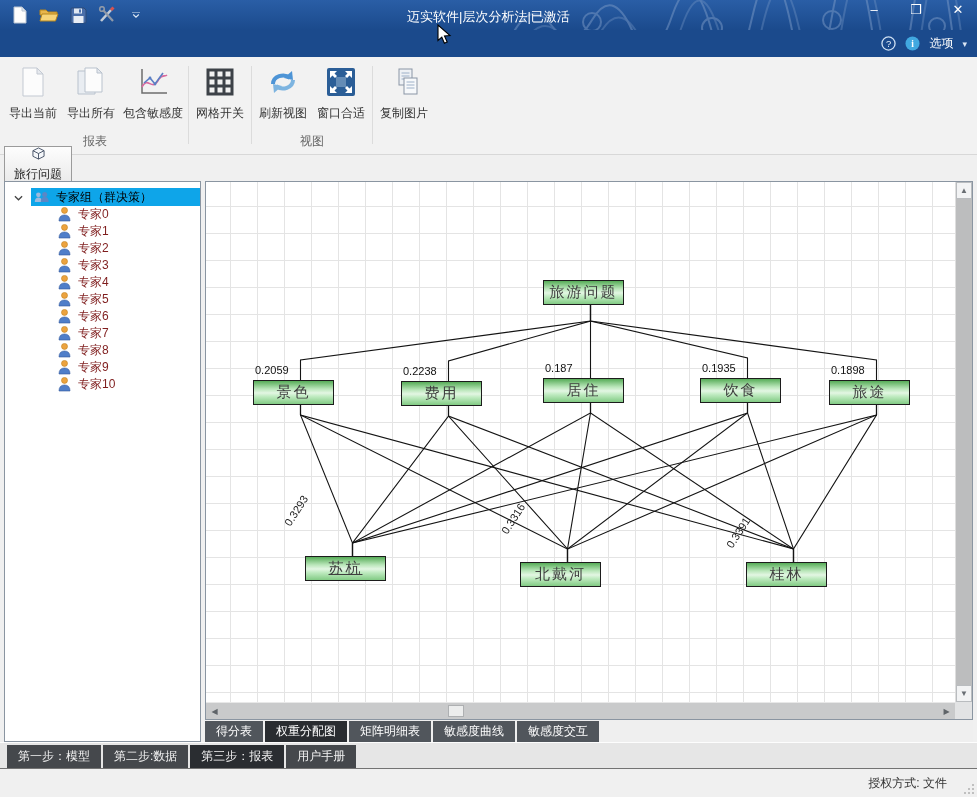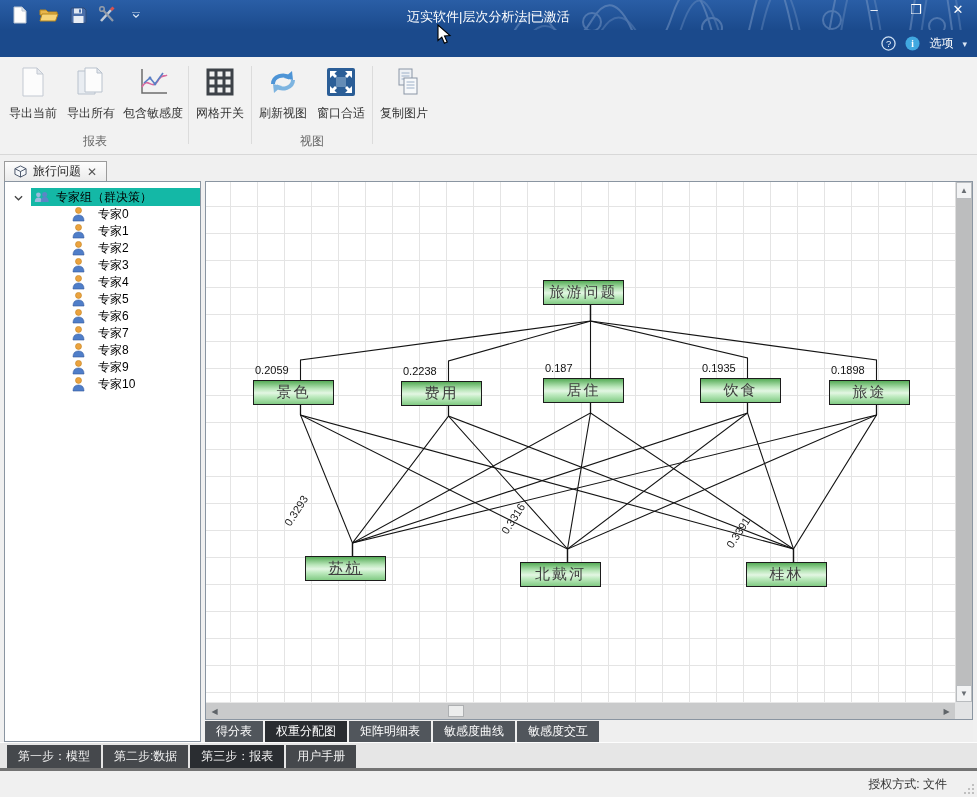--- a/index.html
+++ b/index.html
@@ -28,30 +28,30 @@
   .ribbon{height:98px;background:#f2f2f2;border-bottom:1px solid #d8d8d8;display:flex;align-items:stretch;padding:3px 2px 0 4px;}
   .rsection{display:flex;flex-direction:column;}
   .rbuttons{display:flex;flex:1;align-items:flex-start;}
   .rbtn{min-width:58px;padding:6px 3px 0;display:flex;flex-direction:column;align-items:center;gap:7px;font-size:12px;color:#333;cursor:default;}
   .rbtn .icn{height:32px;display:flex;align-items:center;justify-content:center;}
   .rlabel{text-align:center;font-size:12px;color:#666;padding:2px 0 4px;}
   .rsep{width:1px;background:#dcdcdc;margin:6px 2px 10px;}
 
   
   .doctabs{height:26px;background:#f0f0f0;display:flex;align-items:flex-end;padding-left:4px;}
-  .doctab{height:20px;background:linear-gradient(#fdfdfd,#ebebeb);border:1px solid #9b9b9b;border-bottom:none;display:flex;align-items:center;gap:6px;padding:0 9px;font-size:12px;color:#222;}
+  .doctab{height:35px;background:linear-gradient(#fdfdfd,#ebebeb);border:1px solid #9b9b9b;border-bottom:none;display:flex;align-items:center;gap:6px;padding:0 9px;font-size:12px;color:#222;flex-direction:column;}
   .doctab-close{color:#555;font-size:12px;cursor:default;}
 
   
   .main{display:flex;height:561px;padding:0 4px;gap:4px;background:#f0f0f0;}
   .tree{width:197px;background:#fff;border:1px solid #8a95a1;font-size:12px;padding-top:6px;overflow:hidden;}
   .troot{display:flex;align-items:center;height:18px;}
   .tchev{width:26px;text-align:center;color:#444;flex:none;}
-  .troot-body{flex:1;background:#14b8a6;display:flex;align-items:center;gap:5px;height:18px;padding-left:2px;}
-  .trow{display:flex;align-items:center;height:17px;padding-left:67px;gap:13px;color:#000000;}
+  .troot-body{flex:1;background:#0ea5e9;display:flex;align-items:center;gap:5px;height:18px;padding-left:2px;}
+  .trow{display:flex;align-items:center;height:17px;padding-left:53px;gap:7px;color:#7f1d1d;}
 
   .rightcol{flex:1;display:flex;flex-direction:column;}
   .diagwrap{flex:1;border:1px solid #8a95a1;background:#fff;display:flex;flex-direction:column;overflow:hidden;}
   .canvasrow{flex:1;display:flex;overflow:hidden;}
   .canvas{position:relative;width:749px;height:520px;background-color:#fff;
     background-image:linear-gradient(#e4e4e4 1px,transparent 1px),linear-gradient(90deg,#e4e4e4 1px,transparent 1px);
     background-size:27px 27px;background-position:-3px -3px;overflow:hidden;}
   .edges{position:absolute;left:0;top:0;}
   .dnode{position:absolute;width:81px;height:25px;border:1px solid #1c1c1c;
     background:linear-gradient(180deg,#57ac58 0%,#b9e6b9 34%,#e3f6e3 52%,#c2ecc3 66%,#82cb84 100%);
@@ -73,21 +73,21 @@
   .result-tabs{height:22px;display:flex;gap:2px;background:#efefef;align-items:stretch;padding-top:1px;}
   .rtab{background:#51565c;color:#fff;font-size:12px;display:flex;align-items:center;padding:0 11px;cursor:default;}
   .rtab.active{background:#292c30;}
 
   
   .stepbar{height:26px;background:#e6e6e6;border-top:1px solid #fdfdfd;display:flex;gap:2px;padding:2px 0 0 7px;}
   .step{background:#45484c;color:#f2f2f2;font-size:12px;display:flex;align-items:center;padding:0 11px;cursor:default;}
   .step.active{background:#2a2d31;}
 
   
-  .statusbar{height:29px;background:#f0f0f0;border-top:3px solid #737373;display:flex;align-items:center;justify-content:flex-end;padding-right:30px;color:#333;font-size:12px;position:relative;}
+  .statusbar{height:29px;background:#f0f0f0;border-top:1px solid #737373;display:flex;align-items:center;justify-content:flex-end;padding-right:30px;color:#333;font-size:12px;position:relative;}
   .grip{position:absolute;right:2px;bottom:2px;}
 
   .cursor{position:absolute;left:437px;top:24px;z-index:50;pointer-events:none;}
   .icn svg{display:block;}
 </style>
 </head>
 <body>
 
 <div class="titlebar">
   <div class="qa" id="qa">

